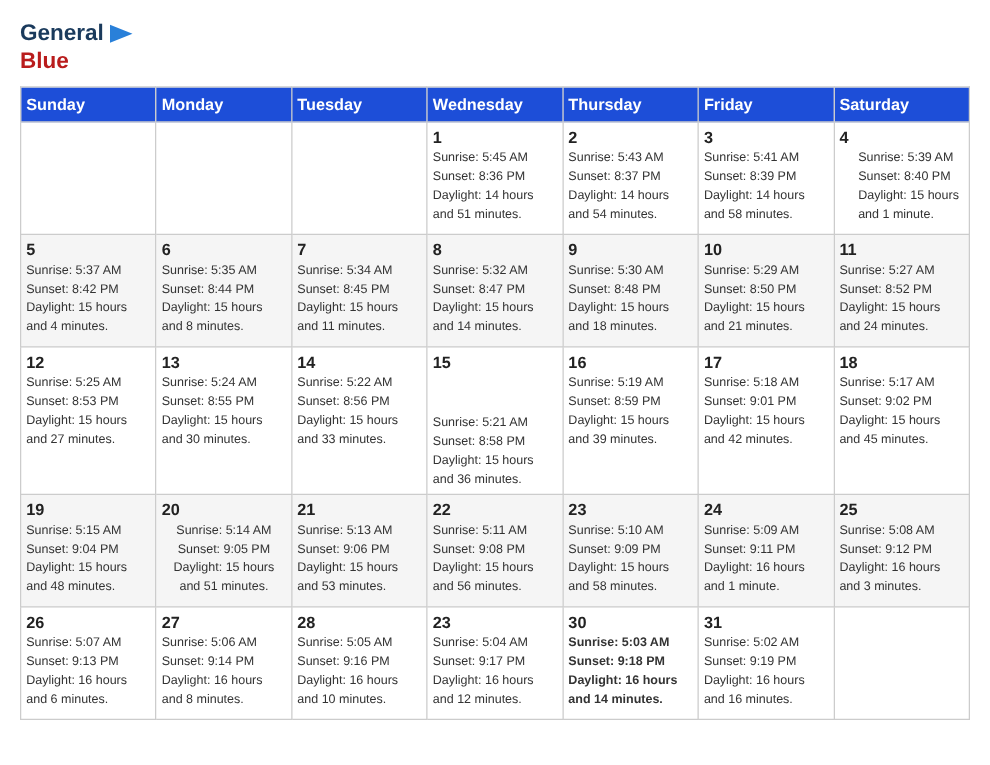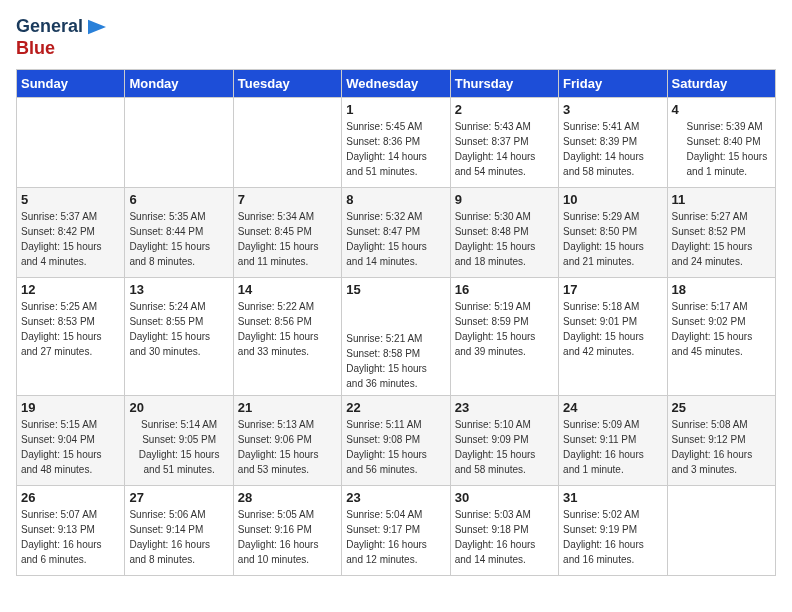--- a/index.html
+++ b/index.html
@@ -322,21 +322,21 @@
         </td>
         <td>
           <span class="day-num">23</span>
           <div class="cell-info" style="white-space: pre-line;">Sunrise: 5:04 AM
 Sunset: 9:17 PM
 Daylight: 16 hours
 and 12 minutes.</div>
         </td>
         <td>
           <span class="day-num">30</span>
-          <div class="cell-info" style="white-space: pre-line;">Sunrise: 5:03 AM
+          <div class="cell-info" style="white-space: pre-line; font-weight: bold;">Sunrise: 5:03 AM
 Sunset: 9:18 PM
 Daylight: 16 hours
 and 14 minutes.</div>
         </td>
         <td>
           <span class="day-num">31</span>
           <div class="cell-info" style="white-space: pre-line;">Sunrise: 5:02 AM
 Sunset: 9:19 PM
 Daylight: 16 hours
 and 16 minutes.</div>

